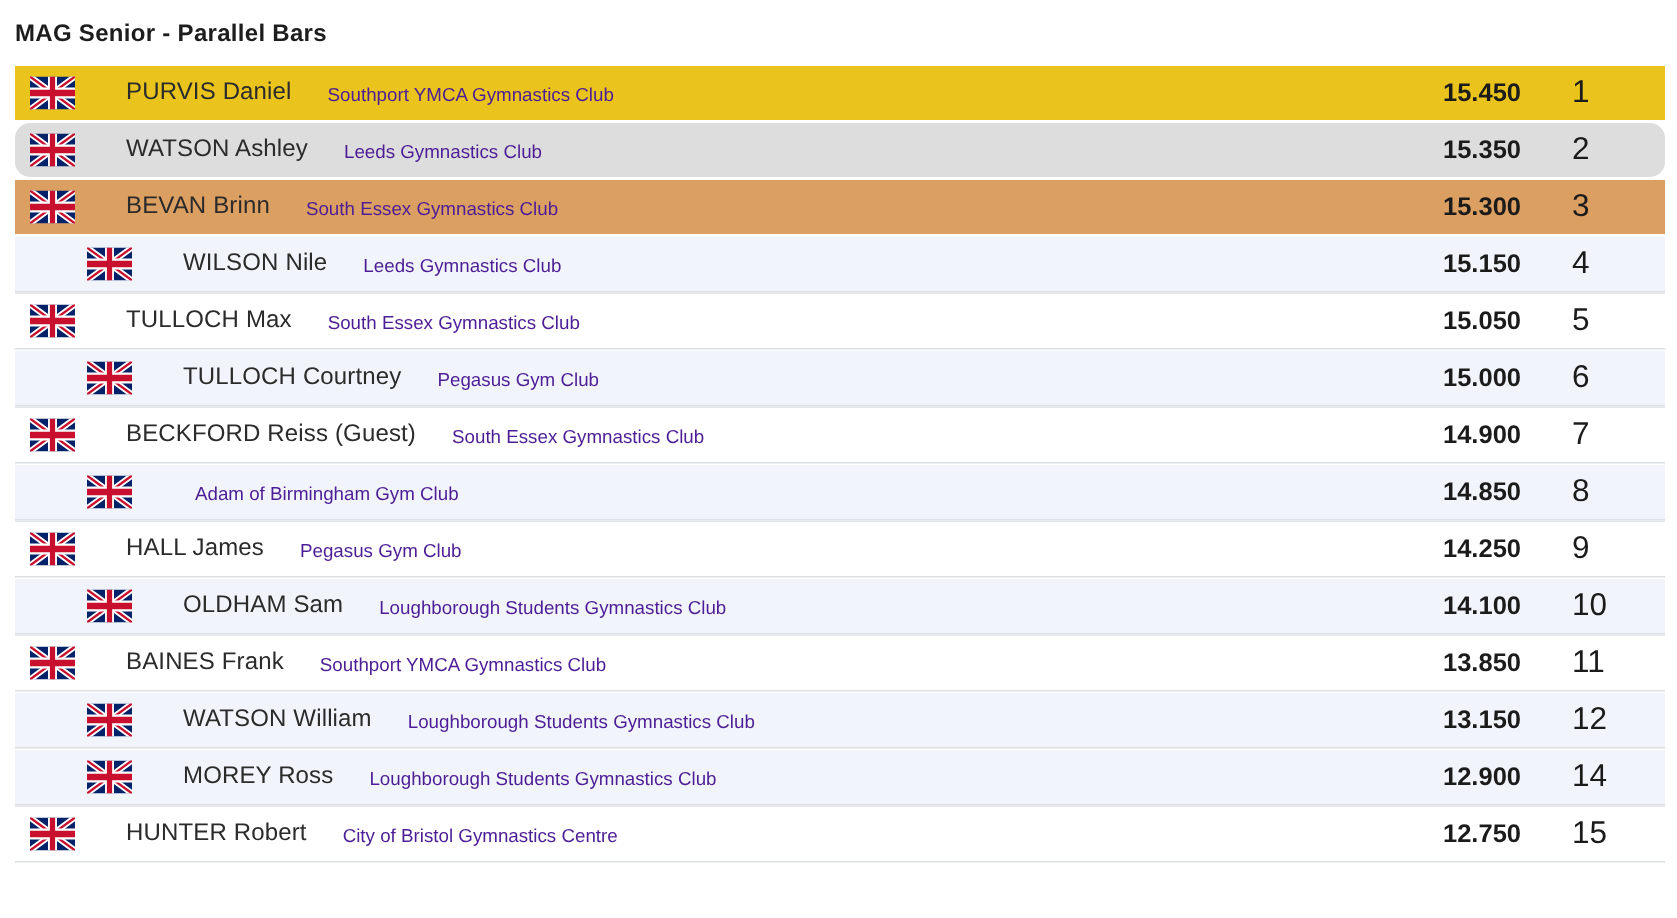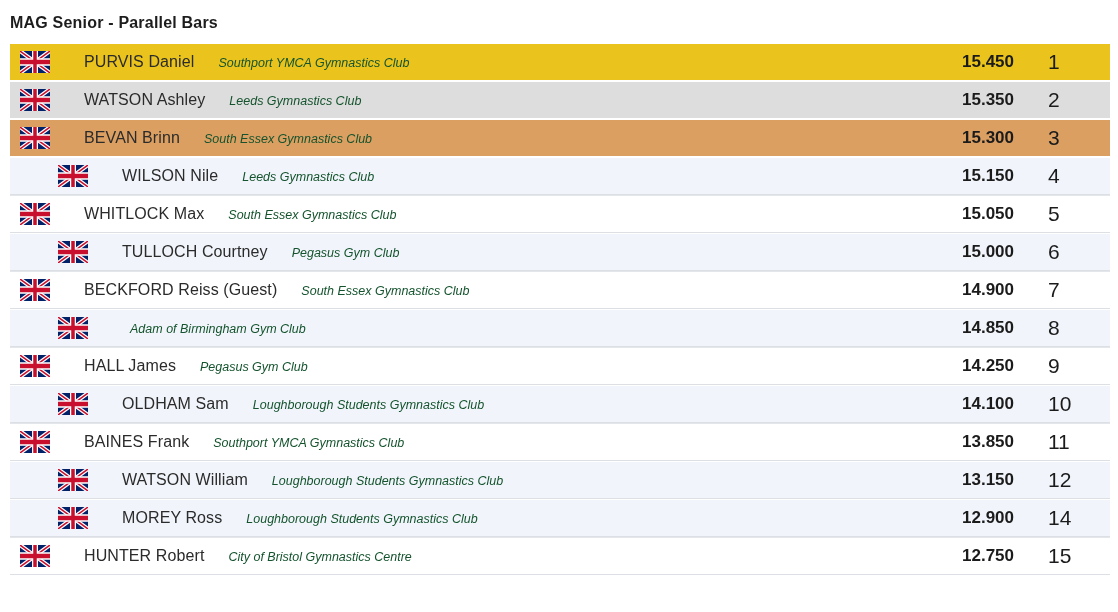--- a/index.html
+++ b/index.html
@@ -27,42 +27,41 @@
     margin-bottom: 2px;
     display: flex;
     align-items: center;
     padding-left: 10px;
     background: #ffffff;
     gap: 16px;
   }
   .row.plain { box-shadow: 0 1px 0 #dcdfe4, 0 -1px 0 #e3e6ea; }
   .row.alt   { background: var(--row-alt, #f1f5fb); box-shadow: 0 1px 0 #dcdfe4; padding-left: 48px; }
   .row.gold   { background: var(--gold,   #eac41d); }
-  .row.silver { background: var(--silver, #dddddd); }
+  .row.silver { background: var(--silver, #dddddd); border-radius: 10px; }
   .row.bronze { background: var(--bronze, #dc9f62); }
   .flag {
     width: 30px; height: 22px;
     flex: 0 0 30px;
     margin-right: 18px;
     display: block;
   }
   .athlete-name {
     font-size: 16px;
     color: #2b2b2b;
     white-space: nowrap;
     letter-spacing: 0.1px;
   }
   .club-name {
     font-size: 12.5px;
-    color: #14532d;
+    color: #4c1d95;
     margin-left: 8px;
     white-space: nowrap;
     position: relative;
     top: 1px;
-    font-style: italic;
   }
   .spacer { flex: 1; }
   .score {
     font-size: 17px;
     font-weight: bold;
     color: #1b1b1b;
     text-align: right;
     min-width: 90px;
     white-space: nowrap;
   }
@@ -137,21 +136,21 @@
     <span class="rank">4</span>
   </div>
     <div class="row plain">
     <svg class="flag" viewBox="0 0 60 36" preserveAspectRatio="none" aria-hidden="true">
       <rect width="60" height="36" fill="#012169"></rect>
       <path d="M0,0 L60,36 M60,0 L0,36" stroke="#ffffff" stroke-width="7"></path>
       <path d="M0,0 L60,36 M60,0 L0,36" stroke="#C8102E" stroke-width="2.6"></path>
       <path d="M30,0 V36 M0,18 H60" stroke="#ffffff" stroke-width="12"></path>
       <path d="M30,0 V36 M0,18 H60" stroke="#C8102E" stroke-width="7"></path>
     </svg>
-    <span class="athlete-name">WHITLOCK Max</span>
+    <span class="athlete-name">TULLOCH Max</span>
     <span class="club-name">South Essex Gymnastics Club</span>
     <span class="spacer"></span>
     <span class="score">15.050</span>
     <span class="rank">5</span>
   </div>
     <div class="row alt">
     <svg class="flag" viewBox="0 0 60 36" preserveAspectRatio="none" aria-hidden="true">
       <rect width="60" height="36" fill="#012169"></rect>
       <path d="M0,0 L60,36 M60,0 L0,36" stroke="#ffffff" stroke-width="7"></path>
       <path d="M0,0 L60,36 M60,0 L0,36" stroke="#C8102E" stroke-width="2.6"></path>

